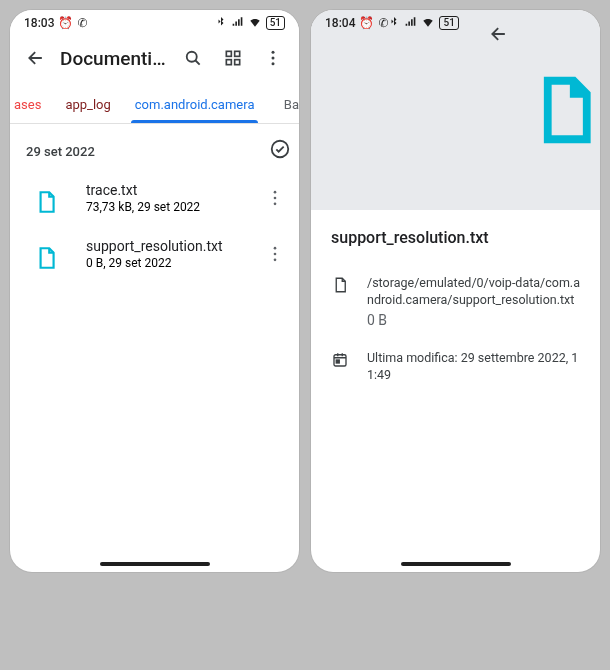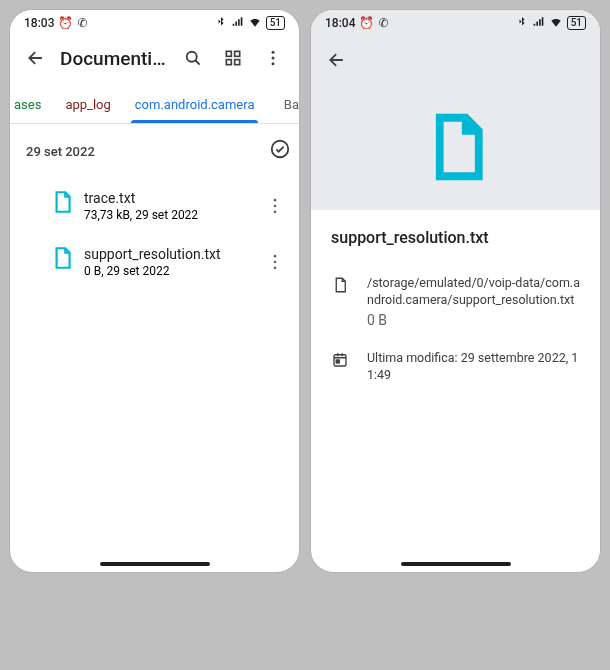--- a/index.html
+++ b/index.html
@@ -74,21 +74,21 @@
   }
   .tab {
     padding: 0 12px;
     font-size: 13px;
     color: #7f1d1d;
     display: flex;
     align-items: center;
     white-space: nowrap;
     position: relative;
   }
-  .tab.partial-left { padding-left: 4px; color:#15803d; }
+  .tab.partial-left { padding-left: 4px; color:#ef4444; }
   .tab.partial-right { padding-right: 0; color:#5f6368; }
   .tab.active { color: #1a73e8; }
   .tab.active::after {
     content: "";
     position: absolute;
     left: 8px; right: 8px; bottom: 0;
     height: 3px;
     background: #1a73e8;
     border-radius: 3px 3px 0 0;
   }
@@ -104,23 +104,23 @@
     color: #3c4043;
     font-weight: 500;
   }
   .check-ring {
     width: 22px; height: 22px;
   }
   
   .filelist { display: flex; flex-direction: column; }
   .filerow {
     display: flex;
-    align-items: flex-end;
-    padding: 8px 10px 8px 32px;
-    gap: 2px;
+    align-items: flex-start;
+    padding: 8px 10px 8px 16px;
+    gap: 20px;
   }
   .filethumb {
     width: 40px; height: 40px;
     display: flex; align-items: center; justify-content: center;
   }
   .filethumb svg { width: 26px; height: 26px; }
   .fileinfo { flex: 1; min-width: 0; }
   .filename {
     font-size: 14px;
     color: #202124;
@@ -132,21 +132,21 @@
     font-size: 12px;
     color: #000000;
     margin-top: 2px;
   }
   .more-vert { width: 28px; text-align: center; color: #5f6368; }
   
   .detail-top {
     background: #e8eaed;
     height: 200px;
     display: flex;
-    flex-direction: column;
+    flex-direction: row;
   }
   .detail-top .appbar { height: 48px; }
   .bigicon {
     flex: 1;
     display: flex;
     align-items: center;
     justify-content: center;
   }
   .bigicon svg { width: 78px; height: 78px; }
   .detail-title {

